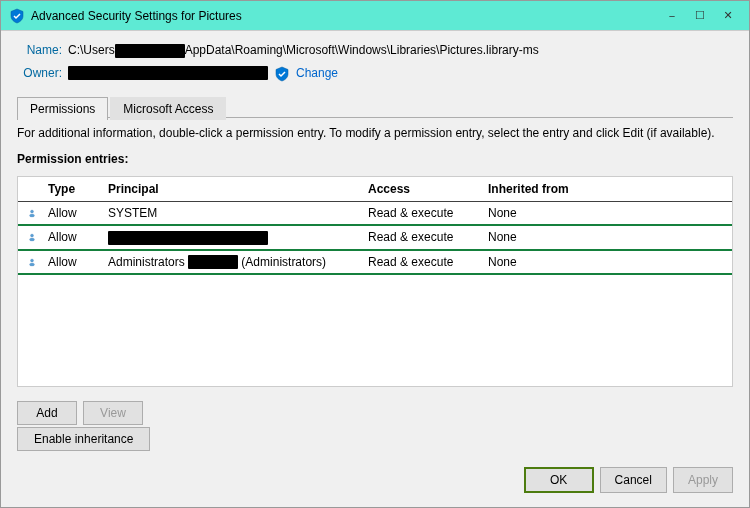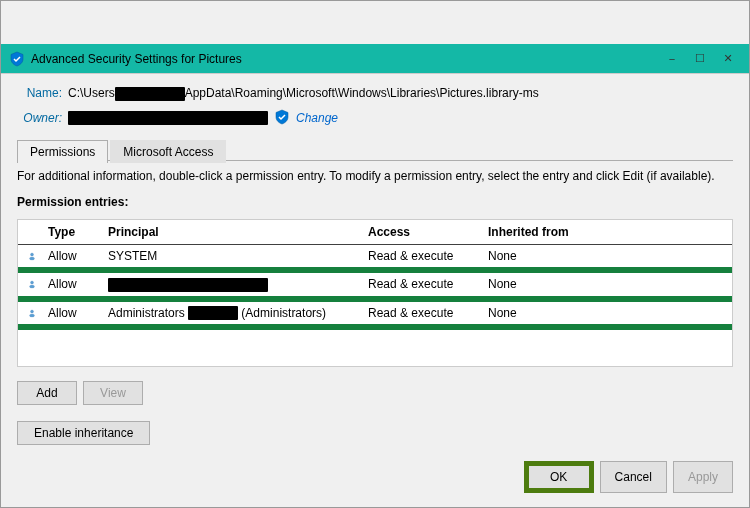--- a/index.html
+++ b/index.html
@@ -16,29 +16,28 @@
     .window {
       width: 750px;
       height: 508px;
       background: #f0f0f0;
       border: 1px solid #999;
       box-shadow: 2px 2px 8px rgba(0,0,0,0.3);
       display: flex;
       flex-direction: column;
     }
     .title-bar {
-      background: #14b8a6;
+      background: #5eead4;
       height: 30px;
       display: flex;
       align-items: center;
       justify-content: space-between;
       padding: 0 8px;
       border-bottom: 1px solid #ccc;
       flex-shrink: 0;
-      margin-top: 43px;
     }
     .title-bar-left {
       display: flex;
       align-items: center;
       gap: 6px;
     }
     .title-icon {
       width: 16px;
       height: 16px;
       display: flex;
@@ -92,23 +91,22 @@
     }
     .redacted {
       background: #000;
       display: inline-block;
       height: 14px;
       border-radius: 1px;
       vertical-align: middle;
     }
     .owner-row {
       display: flex;
-      align-items: flex-end;
-      gap: 6px;
-      font-style: italic;
+      align-items: flex-start;
+      gap: 6px;
     }
     .change-link {
       color: #0066cc;
       text-decoration: none;
       font-size: 12px;
       cursor: pointer;
     }
     .shield-icon {
       width: 16px;
       height: 16px;
@@ -167,39 +165,39 @@
     .perm-header-cell {
       font-size: 12px;
       font-weight: 600;
       color: #000;
       padding: 2px 4px;
     }
     .perm-row {
       display: grid;
       grid-template-columns: 20px 60px 260px 120px 120px;
       padding: 2px 6px;
-      border-bottom: 6px solid #15803d;
+      border-bottom: 2px solid #15803d;
       align-items: center;
     }
     .perm-cell {
       font-size: 12px;
       color: #000;
       padding: 2px 4px;
     }
     .user-icon {
       width: 16px;
       height: 16px;
       display: flex;
       align-items: center;
       justify-content: center;
     }
     .buttons-area {
       display: flex;
       flex-direction: column;
-      gap: 16px;
+      gap: 2px;
       margin-top: 8px;
     }
     .btn-row {
       display: flex;
       gap: 6px;
     }
     .btn {
       padding: 4px 16px;
       border: 1px solid #adadad;
       background: #e1e1e1;
@@ -215,21 +213,21 @@
     }
     .bottom-buttons {
       display: flex;
       justify-content: flex-end;
       gap: 6px;
       margin-top: 6px;
       padding: 4px 0 2px 0;
     }
     .btn-ok {
       padding: 4px 20px;
-      border: 5px solid #4d7c0f;
+      border: 2px solid #4d7c0f;
       background: #e1e1e1;
       cursor: pointer;
       font-size: 12px;
       color: #000;
       min-width: 70px;
     }
     .btn-cancel {
       padding: 4px 14px;
       border: 1px solid #adadad;
       background: #e1e1e1;

